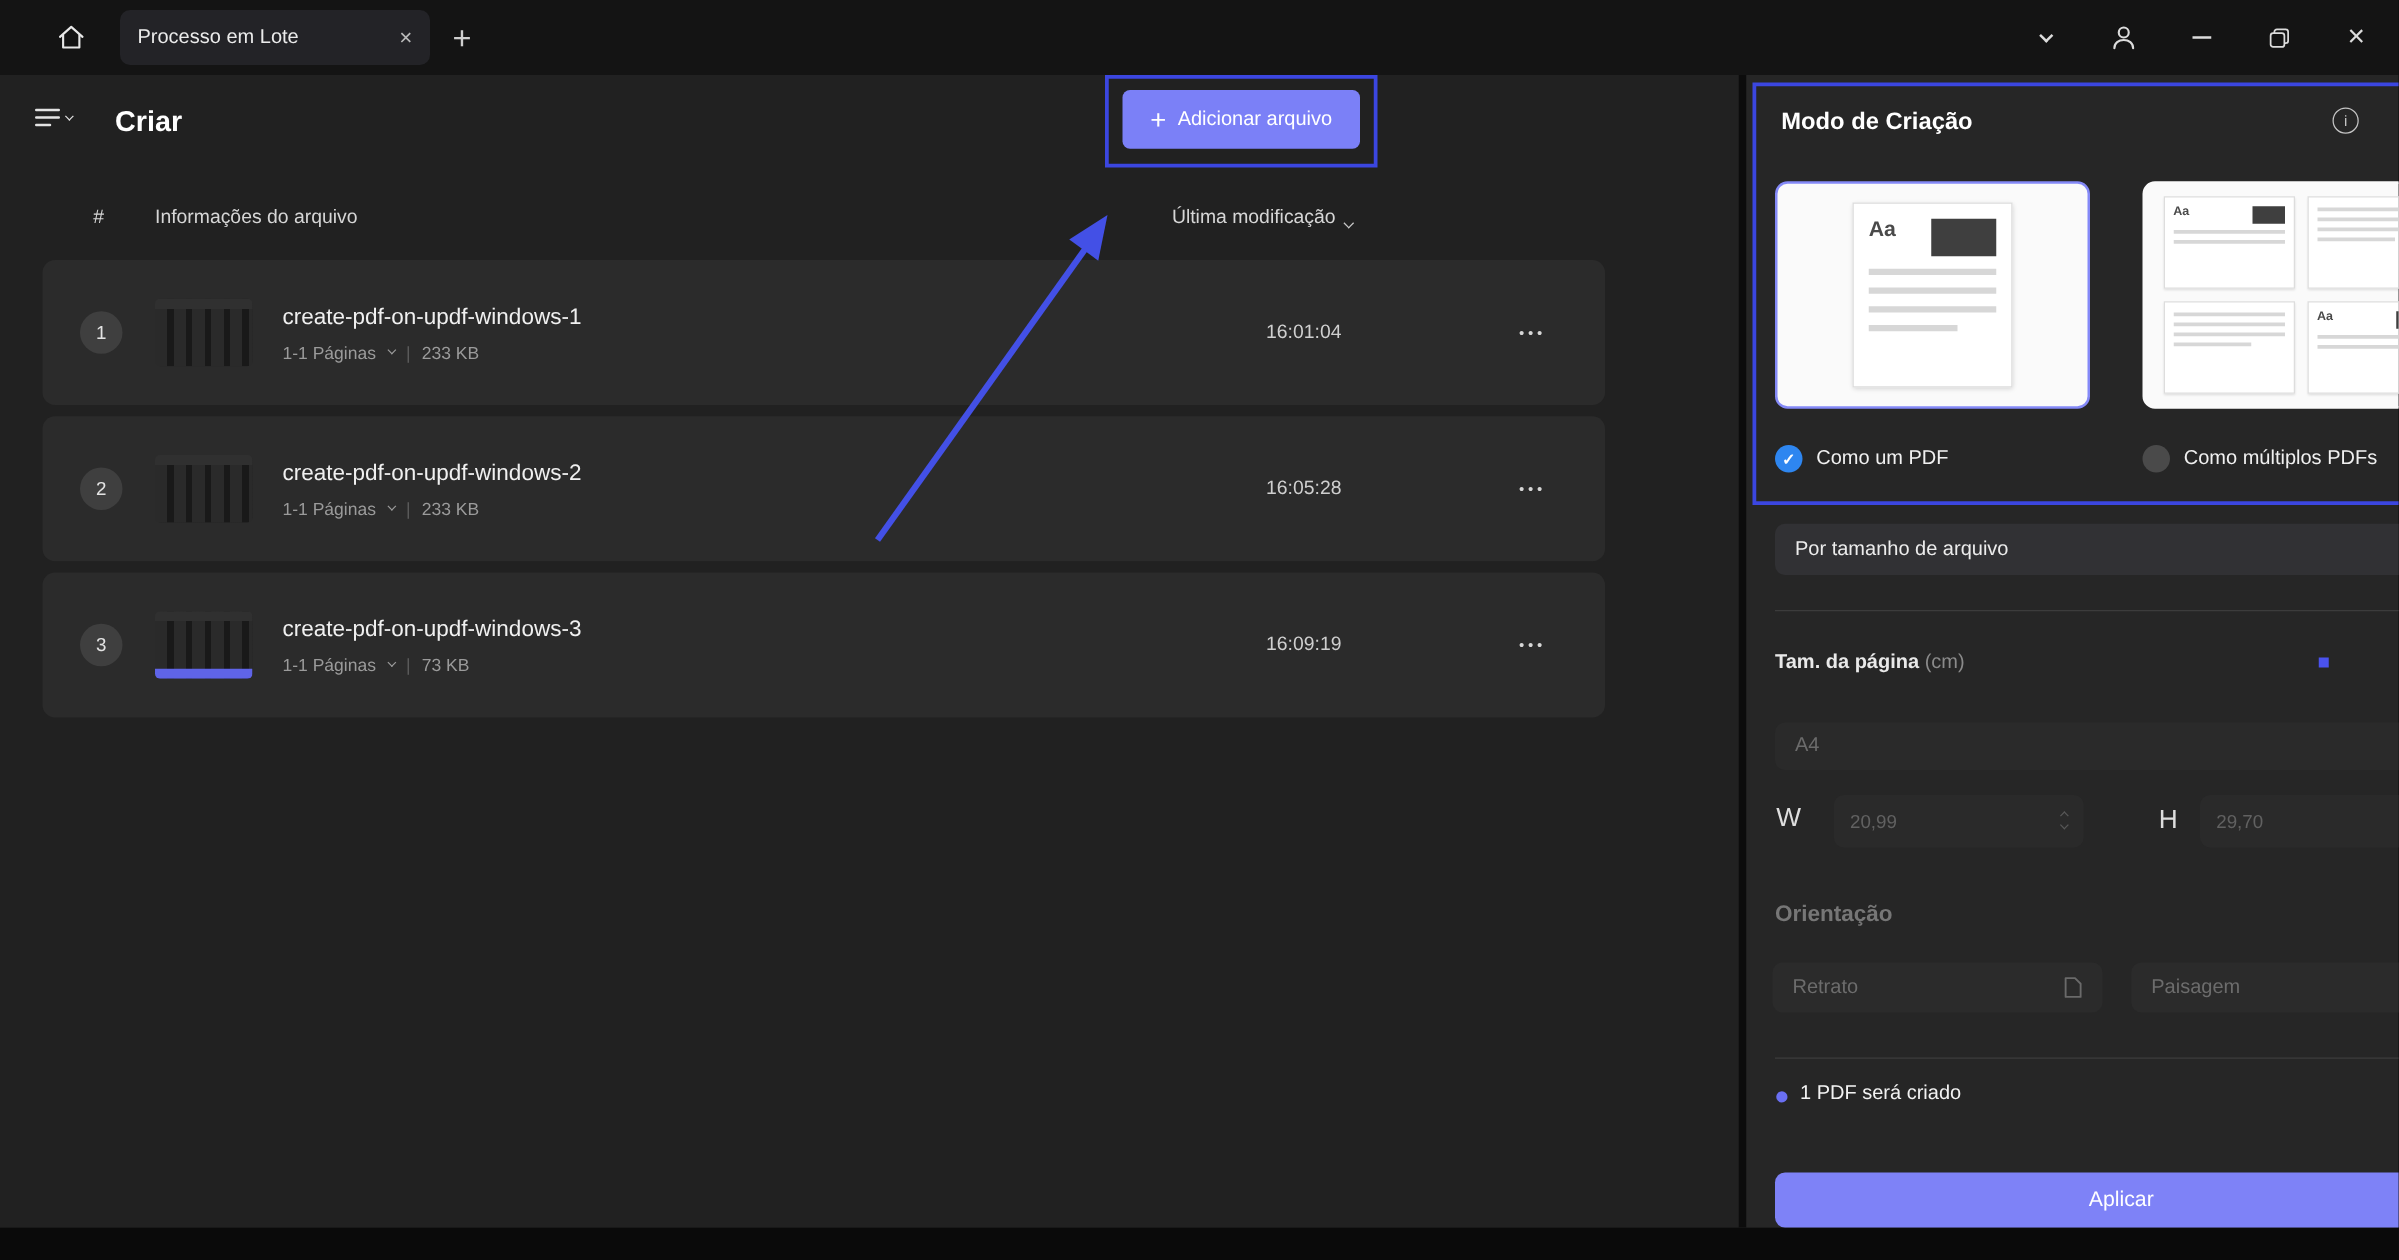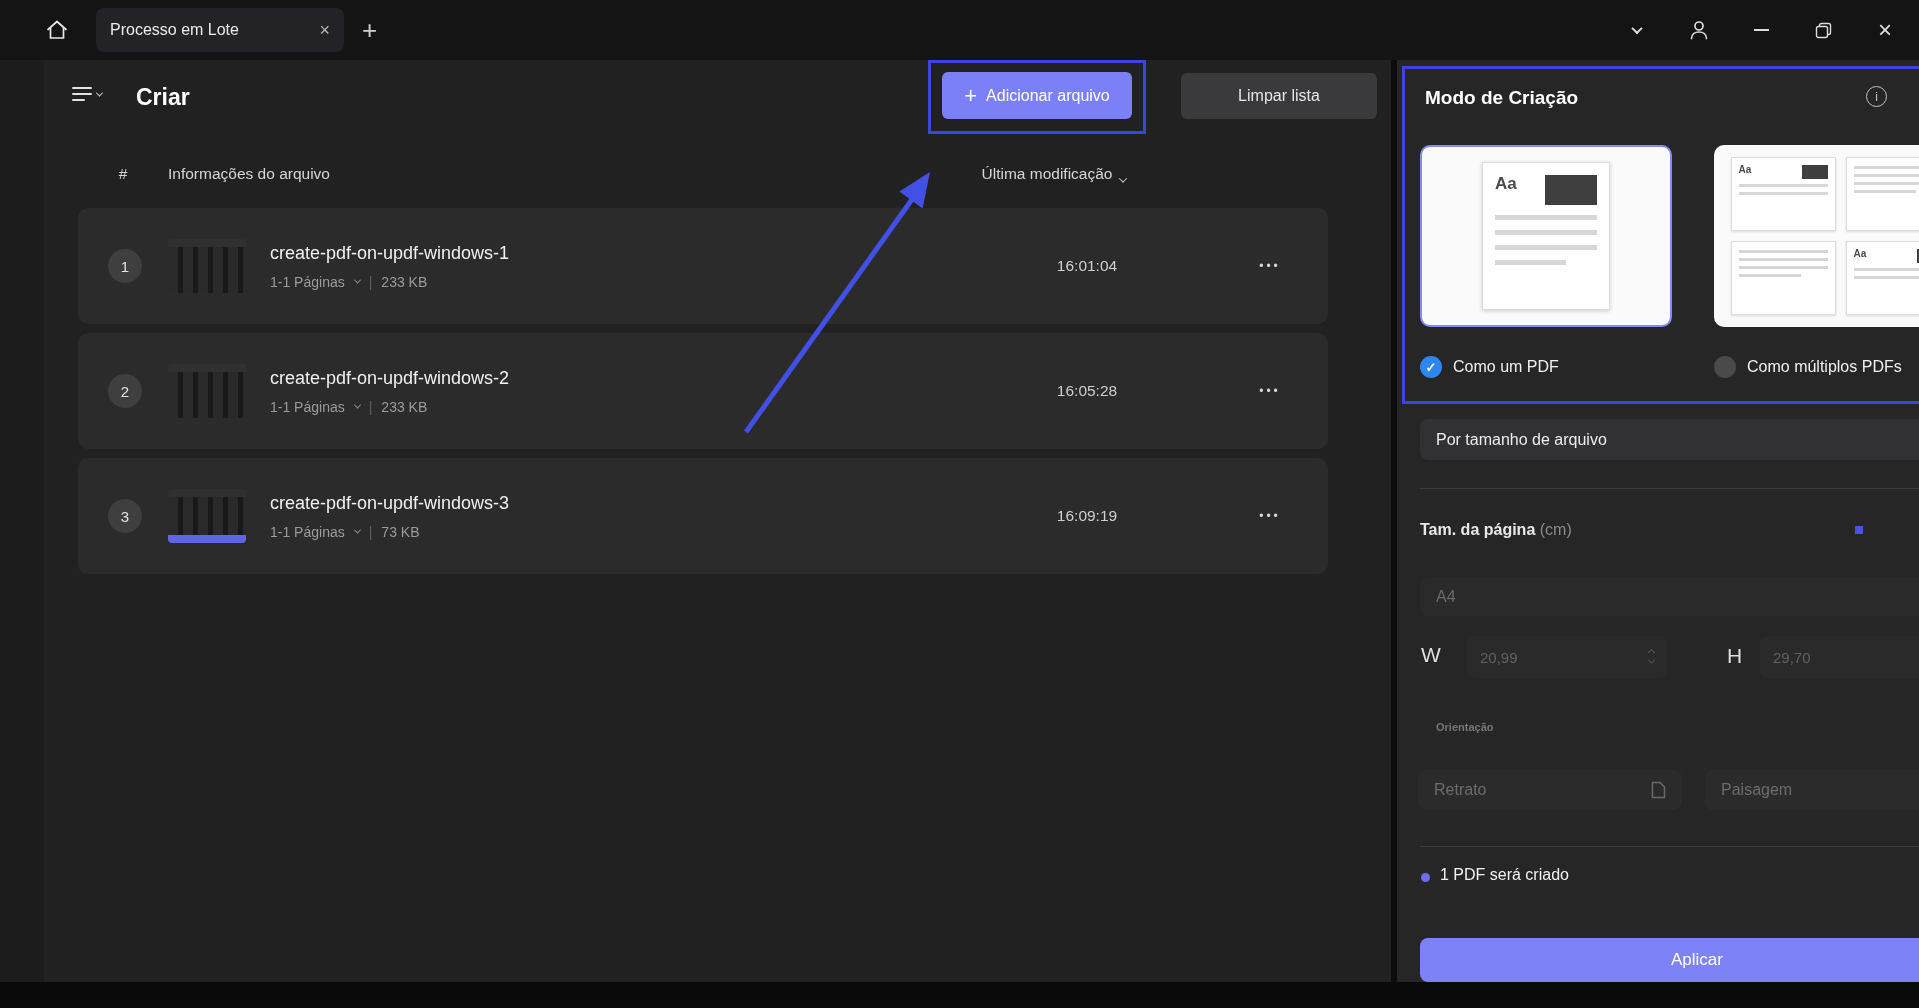--- a/index.html
+++ b/index.html
@@ -16,21 +16,21 @@
   .tb-btn { width:40px; height:40px; display:flex; align-items:center; justify-content:center; color:#dcdcdc; cursor:pointer; }
   .minim-line { width:15px; height:2px; background:currentColor; display:inline-block; }
   .closex { font-size:24px; line-height:1; }
 
   
   .chev { display:inline-block; width:8px; height:8px; border-right:2px solid currentColor; border-bottom:2px solid currentColor; transform:rotate(45deg) translate(-1px,-1px); }
   .chev.sm { width:5px; height:5px; border-width:1.5px; }
   .chev.up { transform:rotate(-135deg); }
 
   
-  .main { display:flex; height:922px;padding-left:44px; }
+  .main { display:flex; height:922px; }
   .content { position:relative; flex:1; background:#212121; overflow:visible; }
   .panel { width:528px; flex:none; position:relative; background:#262626; border-left:6px solid #0c0c0c; }
   .footer-strip { height:26px; background:#0a0a0a; }
 
   
   .menu-btn { position:absolute; left:28px; top:26px; display:flex; align-items:center; gap:5px; color:#e3e3e3; cursor:pointer; }
   .page-title { position:absolute; left:92px; top:24px; font-size:23px; font-weight:bold; color:#ffffff; }
   .clear-btn { position:absolute; right:14px; top:13px; width:196px; height:46px; background:#3a3a3c; border-radius:6px; color:#e6e6e6; font-size:16px; display:flex; align-items:center; justify-content:center; cursor:pointer; }
   .add-annotation { position:absolute; left:884px; top:0px; width:218px; height:74px; border:3px solid #3b46e0; z-index:6; pointer-events:none; }
   .add-btn { position:absolute; left:898px; top:12px; width:190px; height:47px; background:#7b80f7; border-radius:6px; display:flex; align-items:center; justify-content:center; gap:9px; color:#fff; font-size:16px; cursor:pointer; z-index:7; }
@@ -103,21 +103,21 @@
   .size-unit { color:#8a8a8a; font-weight:normal; }
   .anno-dot { position:absolute; left:458px; top:466px; width:8px; height:8px; background:#4a52ee; }
   .gear { position:absolute; left:537px; top:463px; width:24px; height:24px; color:#9c9c9c; cursor:pointer; }
 
   .dim-label { position:absolute; font-size:21px; color:#dedede; }
   .wl { left:24px; top:583px; } .hl { left:330px; top:584px; }
   .dim-input { position:absolute; top:576px; height:42px; background:#2a2a2a; border-radius:8px; display:flex; align-items:center; padding:0 13px; color:#616161; font-size:15px; }
   .w-input { left:70px; width:200px; } .h-input { left:363px; width:210px; }
   .stepper { margin-left:auto; display:flex; flex-direction:column; gap:4px; color:#585858; }
 
-  .orient-label { position:absolute; left:23px; top:661px; font-size:11px; font-weight:bold; color:#767676;margin-left:16px; }
+  .orient-label { position:absolute; left:23px; top:661px; font-size:18px; font-weight:bold; color:#767676; }
   .orient-btn { position:absolute; top:710px; height:40px; background:#2b2b2b; border-radius:8px; display:flex; align-items:center; padding:0 16px; color:#6c6c6c; font-size:16px; cursor:default; }
   .portrait-btn { left:21px; width:264px; }
   .landscape-btn { left:308px; width:266px; }
   .orient-btn svg { margin-left:auto; }
 
   .status-dot { position:absolute; left:24px; top:813px; width:9px; height:9px; border-radius:50%; background:#6a6ff2; }
   .status-text { position:absolute; left:43px; top:806px; font-size:16px; color:#f2f2f2; }
 
   .apply-btn { position:absolute; left:23px; top:878px; width:554px; height:44px; background:#7e82f7; border-radius:8px; color:#fff; font-size:17px; display:flex; align-items:center; justify-content:center; cursor:pointer; }
 </style>
@@ -170,21 +170,20 @@
           </svg>
         <span class="chev sm"></span>
       </div>
       <div class="page-title">Criar</div>
 
       <div class="add-annotation"></div>
       <div class="add-btn">
         <span class="add-plus">+</span>
         <span>Adicionar arquivo</span>
       </div>
-      <div class="clear-btn">Limpar lista</div>
 
       <div class="th th-index">#</div>
       <div class="th th-info">Informações do arquivo</div>
       <div class="th th-mod">
         <span>Última modificação</span>
         <span class="chev"></span>
       </div>
 
       <div class="rows">
 

